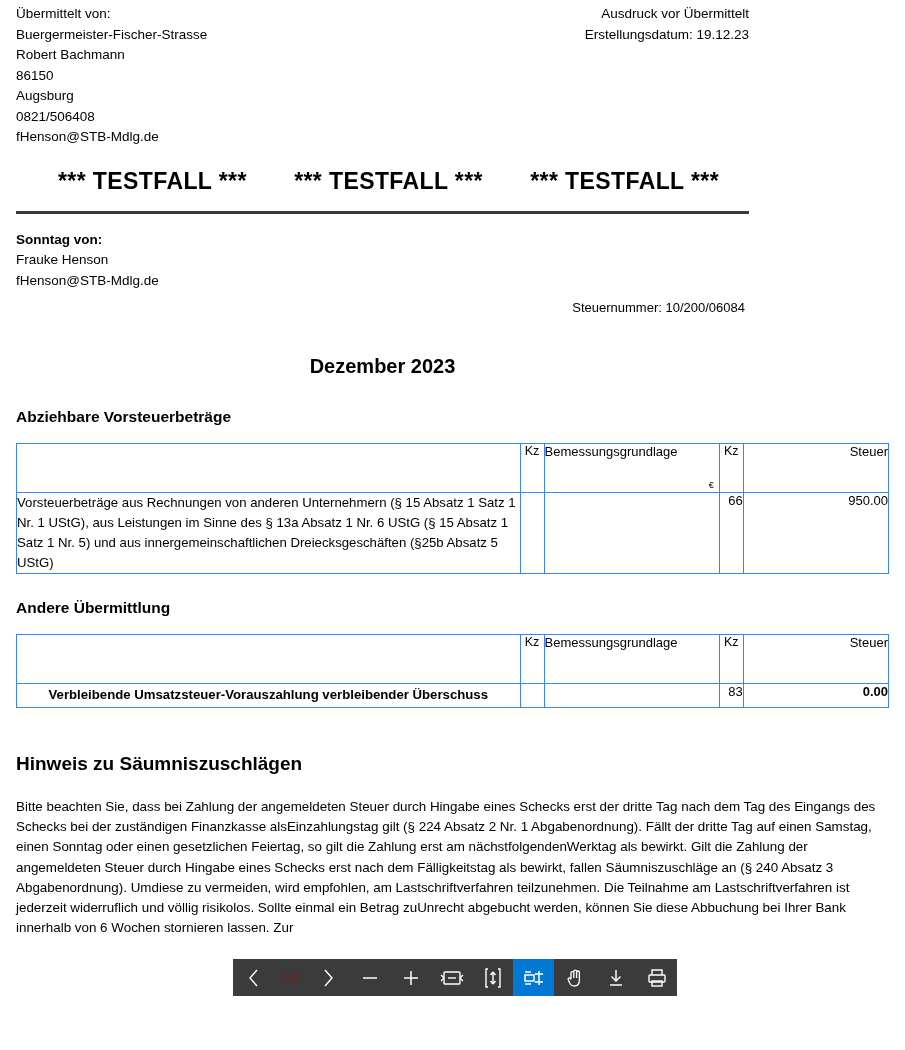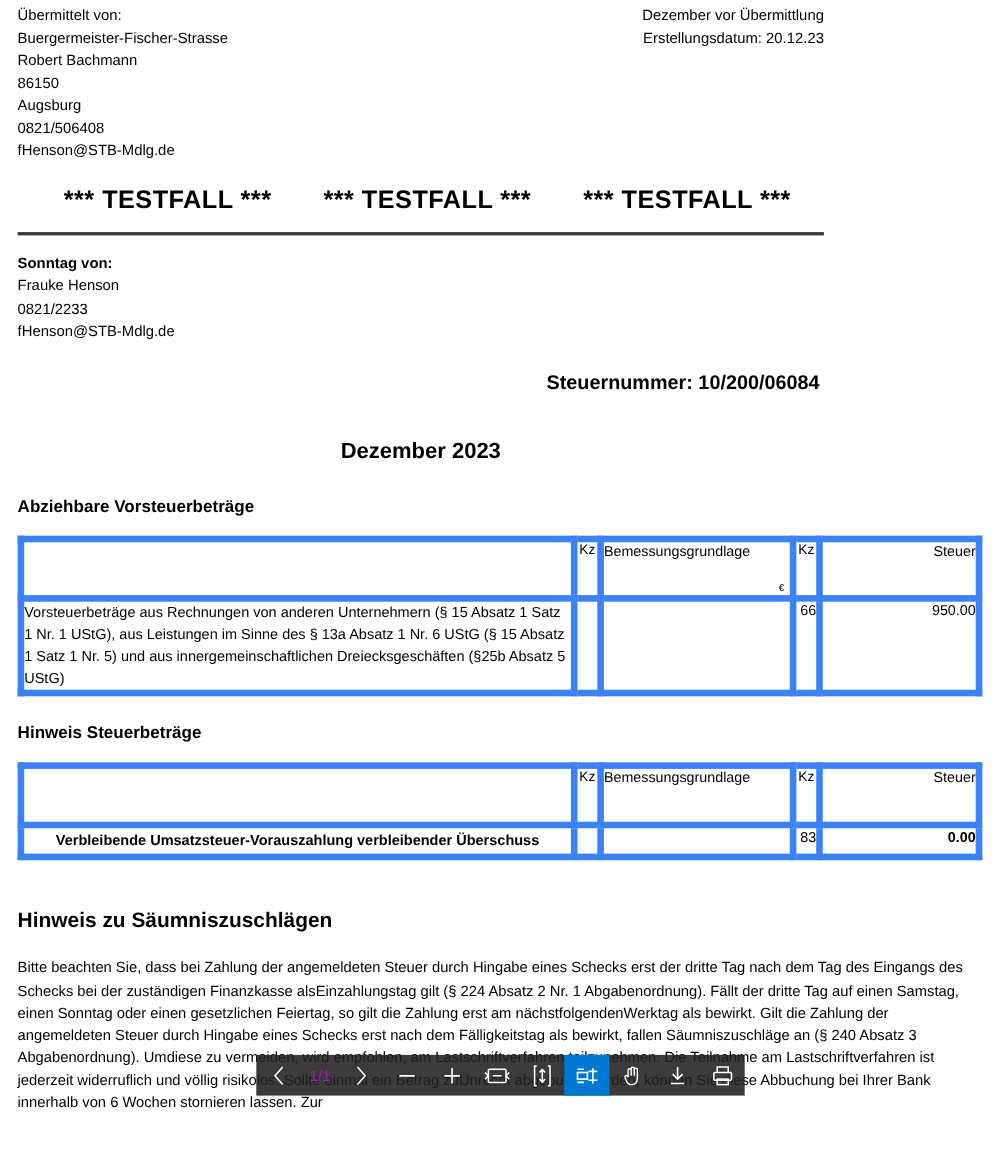--- a/index.html
+++ b/index.html
@@ -62,25 +62,24 @@
 
   
   .erstellt {
     margin-top: 16px;
     line-height: 20.5px;
     font-size: 13.5px;
   }
   .erstellt .hd { font-weight: bold; }
 
   .steuernummer {
-    margin-top: 26px;
+    margin-top: 9px;
     text-align: right;
-    font-size: 18px;
+    font-size: 13px;
     padding-right: 4px;
-    font-weight: bold;
   }
 
   
   .doc-title {
     margin-top: 34px;
     text-align: center;
     font-size: 20px;
     font-weight: bold;
     line-height: 34px;
   }
@@ -103,21 +102,21 @@
 
   
   table.tax {
     width: 873px;
     border-collapse: collapse;
     margin-top: 18px;
     table-layout: fixed;
     font-size: 13px;
   }
   table.tax td {
-    border: 6px solid #3b82f6;
+    border: 1px solid #3b82f6;
     padding: 0;
     vertical-align: top;
   }
   .c-desc  { width: 503px; }
   .c-kz1   { width: 24px;  }
   .c-bmg   { width: 175px; }
   .c-kz2   { width: 24px;  }
   .c-steuer{ width: 145px; }
 
   .hdr-kz {
@@ -196,21 +195,21 @@
     cursor: pointer;
   }
   .tb-btn.active { background: #0078d4; }
   .tb-page {
     display: flex;
     align-items: center;
     justify-content: center;
     font-size: 14px;
     padding: 0 2px;
     min-width: 30px;
-    color: #a21caf;
+    color: #7f1d1d;
   }
   .tb-btn svg { display: block; }
 
   .nowrap { white-space: nowrap; }
 </style>
 </head>
 <body>
 
 <div class="page">
 
@@ -218,36 +217,35 @@
     <div class="left-col">
       <div class="meta-line">Übermittelt von:</div>
       <div class="meta-line">Buergermeister-Fischer-Strasse</div>
       <div class="meta-line">Robert Bachmann</div>
       <div class="meta-line">86150</div>
       <div class="meta-line">Augsburg</div>
       <div class="meta-line">0821/506408</div>
       <div class="meta-line">fHenson@STB-Mdlg.de</div>
     </div>
     <div class="right-col">
-      <div class="meta-line">Dezember vor Übermittlung</div>
-      <div class="meta-line">Erstellungsdatum: 20.12.23</div>
+      <div class="meta-line">Ausdruck vor Übermittelt</div>
+      <div class="meta-line">Erstellungsdatum: 19.12.23</div>
     </div>
   </div>
 
   <div class="testfall-row">
     <div class="testfall">*** TESTFALL ***</div>
     <div class="testfall">*** TESTFALL ***</div>
     <div class="testfall">*** TESTFALL ***</div>
   </div>
   <div class="rule"></div>
 
   <div class="erstellt">
     <div class="hd meta-line">Sonntag von:</div>
     <div class="meta-line">Frauke Henson</div>
-    <div class="meta-line">0821/2233</div>
     <div class="meta-line">fHenson@STB-Mdlg.de</div>
   </div>
 
   <div class="steuernummer">Steuernummer: 10/200/06084</div>
 
   <div class="doc-title">
     <div>Dezember 2023</div>
   </div>
 
 
@@ -275,21 +273,21 @@
       <tr>
         <td class="cell-desc">Vorsteuerbeträge aus Rechnungen von anderen Unternehmern (§ 15 Absatz 1 Satz 1 Nr. 1 UStG), aus Leistungen im Sinne des § 13a Absatz 1 Nr. 6 UStG (§ 15 Absatz 1 Satz 1 Nr. 5) und aus innergemeinschaftlichen Dreiecksgeschäften (§25b Absatz 5 UStG)</td>
         <td class="cell-kz"></td>
         <td class="cell-val"></td>
         <td class="cell-kz">66</td>
         <td class="cell-val">950.00</td>
       </tr>
     </tbody>
   </table>
 
-  <h3 class="sub">Hinweis Steuerbeträge</h3>
+  <h3 class="sub">Andere Übermittlung</h3>
 
   <table class="tax">
     <colgroup>
       <col class="c-desc">
         <col class="c-kz1">
         <col class="c-bmg">
         <col class="c-kz2">
         <col class="c-steuer">
     </colgroup>
     <tbody>

